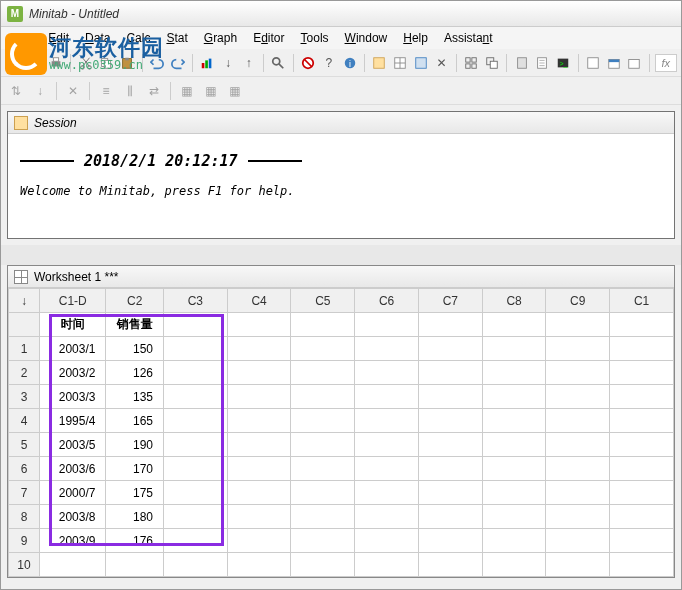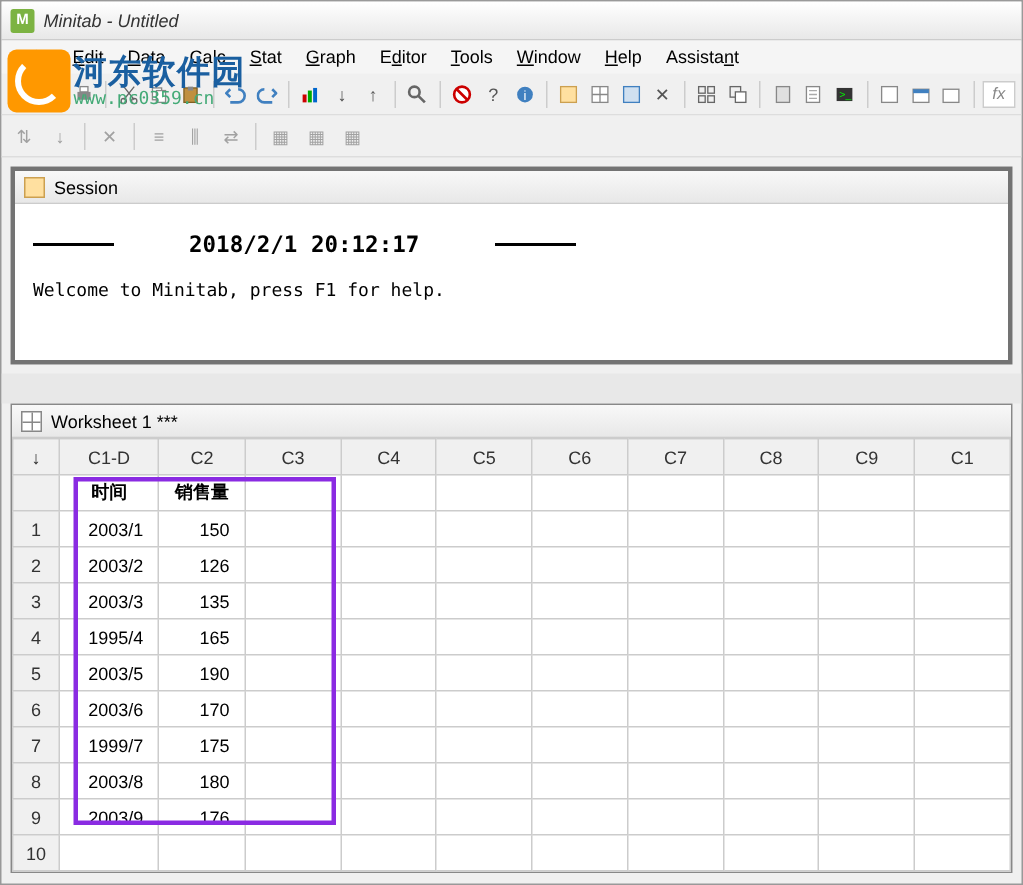--- a/index.html
+++ b/index.html
@@ -19,25 +19,25 @@
   .sep { width: 1px; height: 18px; background: #ccc; margin: 0 3px; }
   .fx-box { border: 1px solid #ccc; background: #fff; padding: 2px 6px; font-style: italic; color: #888; font-size: 11px; }
   
   .overlay-logo { position: absolute; top: 32px; left: 4px; z-index: 20; display: flex; align-items: center; gap: 2px; }
   .overlay-logo .logo-sq { width: 42px; height: 42px; background: #ff9800; border-radius: 6px; display: flex; align-items: center; justify-content: center; color: #fff; font-weight: bold; font-size: 18px; position: relative; }
   .overlay-logo .logo-sq::before { content:""; position:absolute; width:24px; height:24px; border-radius:50%; border:4px solid #fff; border-top-color:transparent; border-right-color:transparent; }
   .overlay-logo .logo-txt { display:flex; flex-direction:column; line-height:1; }
   .overlay-logo .cn { font-size: 22px; font-weight: bold; color: #1a5fa0; font-family: "SimHei","Microsoft YaHei"; letter-spacing:1px; }
   .overlay-logo .en { font-size: 12px; color: #4a7; font-family: monospace; }
   
-  .session-panel { margin: 6px 6px 0 6px; background: #fff; border: 3px solid #737373; }
+  .session-panel { margin: 6px 6px 0 6px; background: #fff; border: 1px solid #737373; font-style: italic; }
   .session-header { height: 22px; background: linear-gradient(#f8f8f8,#e8e8e8); display:flex; align-items:center; padding: 0 6px; gap: 6px; border-bottom: 1px solid #ccc; }
   .session-header .doc-icon { width:14px; height:14px; background:#ffe0a0; border:1px solid #cca050; }
   .session-body { padding: 18px 12px 40px 12px; font-family: "SimSun", monospace; font-size: 12px; }
-  .session-time-row { display:flex; align-items:center; margin-bottom: 14px; gap: 40px; }
+  .session-time-row { display:flex; align-items:center; margin-bottom: 14px; }
   .session-time-row .line { height:2px; background:#000; flex: 0 0 54px; }
   .session-time-row .ts { font-size: 15px; font-weight: bold; padding: 0 10px; }
   .session-time-row .line-r { height:2px; background:#000; flex: 0 0 54px; }
   
   .midbar { height: 20px; background: #e8e8e8; margin-top: 6px; text-align: center; font-size: 10px; color: #bbb; line-height: 20px; }
   
   .worksheet-panel { margin: 0 6px; background: #fff; border: 1px solid #888; }
   .ws-header { height: 22px; background: linear-gradient(#f8f8f8,#e8e8e8); display:flex; align-items:center; padding: 0 6px; gap: 6px; border-bottom: 1px solid #ccc; }
   .ws-header .grid-icon { width:14px; height:14px; background:#fff; border:1px solid #888; position:relative; }
   .ws-header .grid-icon::before { content:""; position:absolute; left:0; right:0; top:50%; height:1px; background:#888; }
@@ -381,21 +381,21 @@
             <td></td>
             <td></td>
             <td></td>
             <td></td>
             <td></td>
             <td></td>
             <td></td>
           </tr>
           <tr>
             <th class="rowhdr">7</th>
-            <td class="right">1999/7</td>
+            <td class="right">2000/7</td>
             <td class="right">175</td>
             <td></td>
             <td></td>
             <td></td>
             <td></td>
             <td></td>
             <td></td>
             <td></td>
             <td></td>
           </tr>

